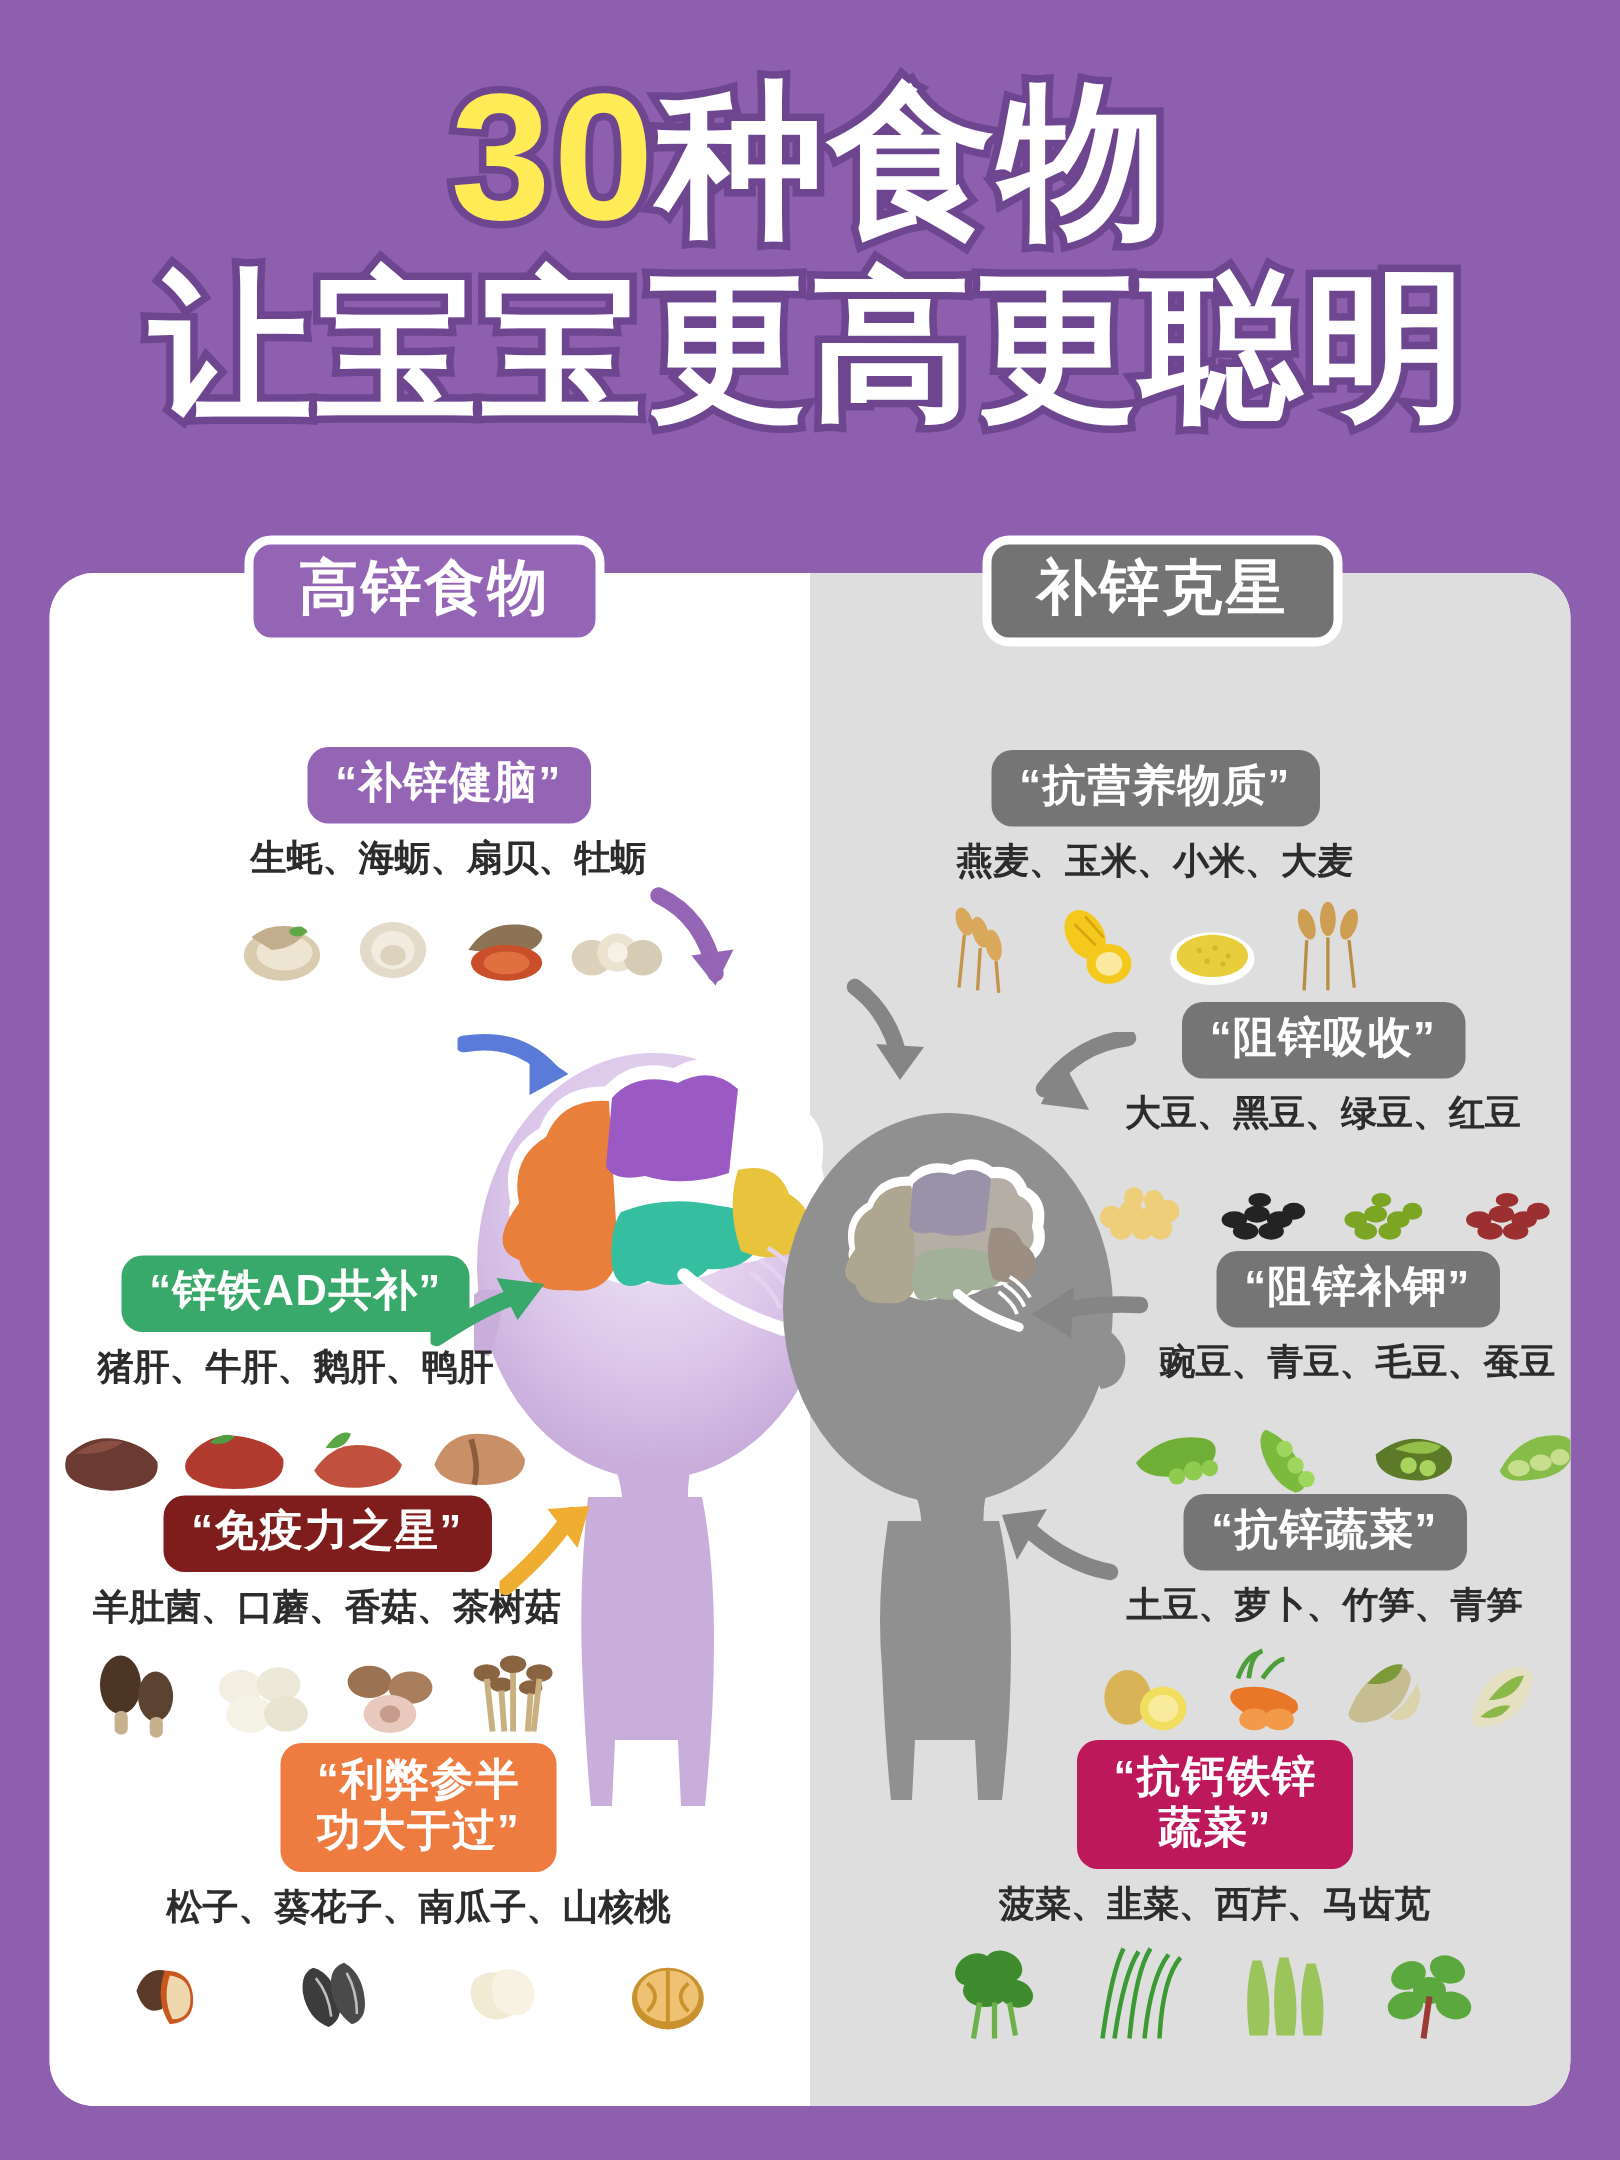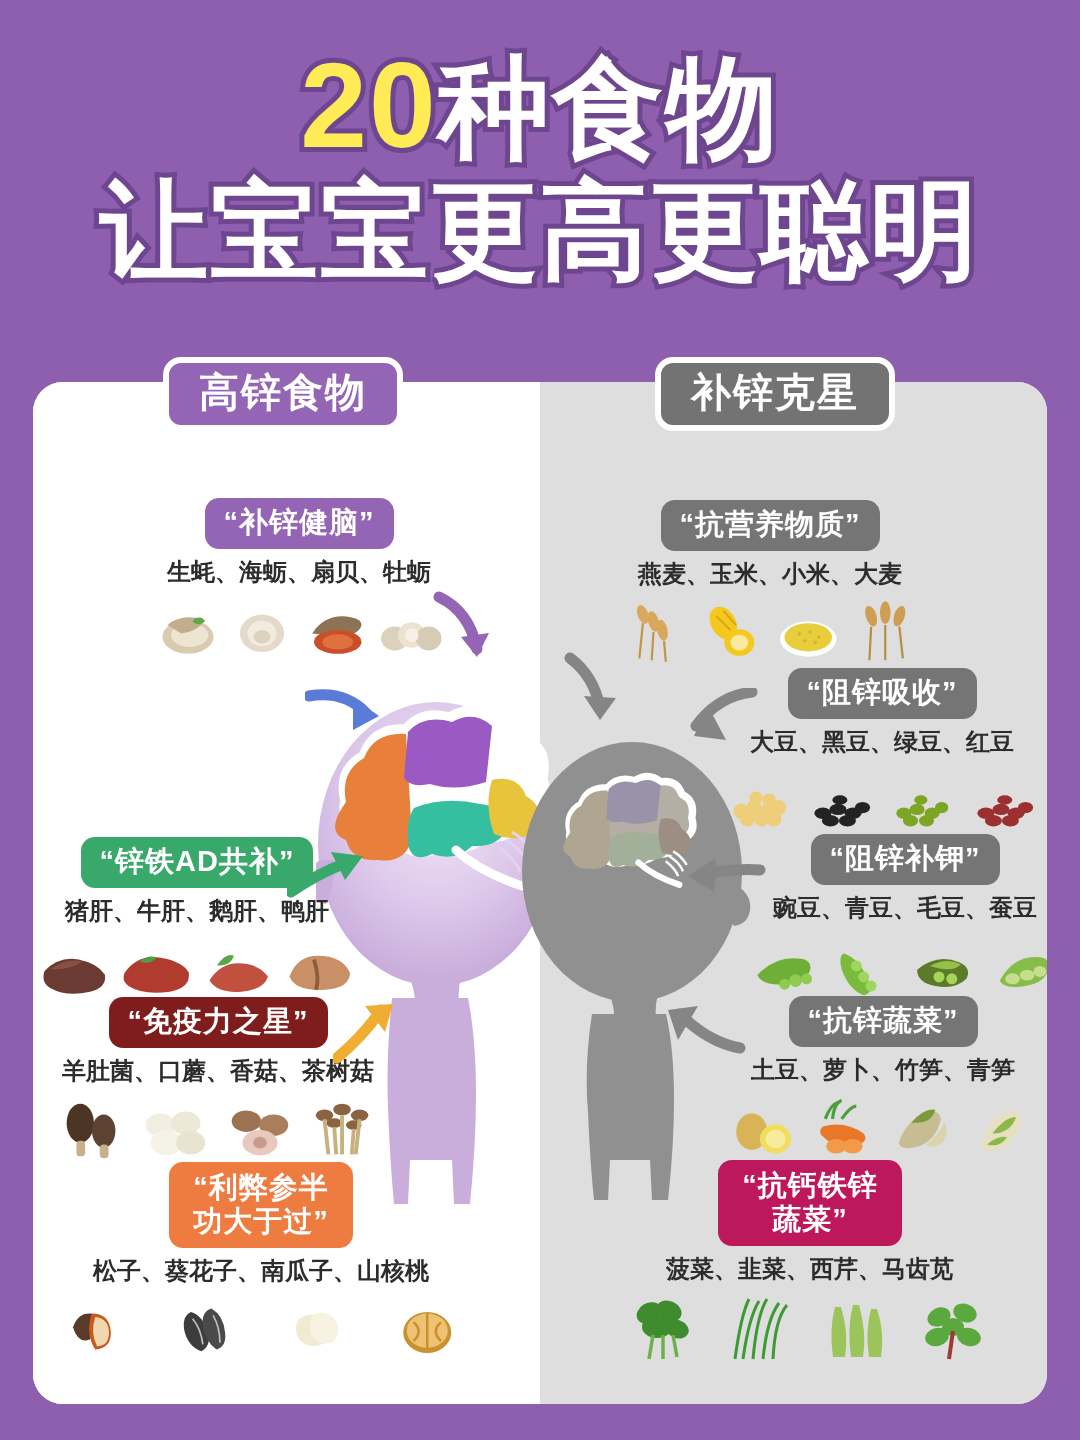--- a/index.html
+++ b/index.html
@@ -110,21 +110,21 @@
   .arrow { position: absolute; z-index: 12; }
 
   
   .baby { position: absolute; z-index: 5; }
 </style>
 </head>
 <body>
 
 <div class="title-block">
   <div class="title-line title-line-1">
-    <span class="t-yellow">20</span><span class="t-white title-line-1">种食物</span>
+    <span class="t-yellow">30</span><span class="t-white title-line-1">种食物</span>
   </div>
   <div class="title-line title-line-2">
     <span class="t-white">让宝宝更高更聪明</span>
   </div>
 </div>
 
 <div class="tab tab-left">高锌食物</div>
 <div class="tab tab-right">补锌克星</div>
 
 <div class="card">
@@ -276,21 +276,21 @@
             </g>
           </svg>
       </div>
     </div>
 
     <svg class="arrow" style="left:300px; top:618px;" width="70" height="68" viewBox="0 0 70 68">
       <path d="M4 58 q28 -24 44 -48" stroke="#EFAE31" stroke-width="11" fill="none" stroke-linecap="round"></path>
       <path d="M32 6 l28 -2 l-8 28" fill="#EFAE31"></path>
     </svg>
 
-    <div class="sec align-center" style="left:28px; top:780px; width:400px;">
+    <div class="sec align-center" style="left:46px; top:780px; width:400px;">
       <div class="sec-badge two-line" style="background:#EE7B3F;">
         <div>“利弊参半</div>
         <div>功大于过”</div>
       </div>
       <div class="sec-items">松子、葵花子、南瓜子、山核桃</div>
       <div class="sec-imgs" style="justify-content:center; gap:42px;">
         <svg class="fi" viewBox="0 0 80 72">
             <path d="M14 34 q6 -18 22 -16 q4 16 -2 30 q-14 6 -20 -14z" fill="#5A3A28"></path>
             <path d="M36 18 q20 0 22 20 q2 20 -18 22 q-12 -18 -4 -42z" fill="#C9581F"></path>
             <path d="M40 22 q16 2 16 18 q0 16 -14 16 q-8 -16 -2 -34z" fill="#F0D8AE"></path>

